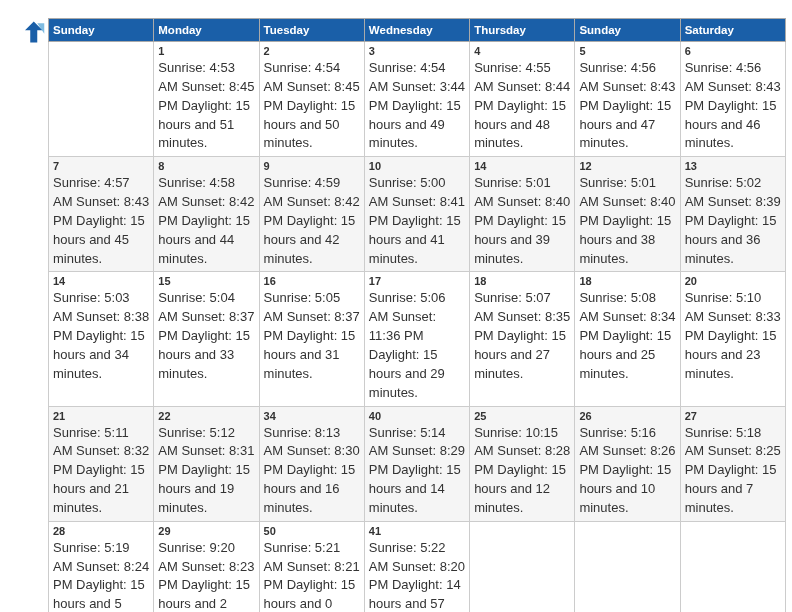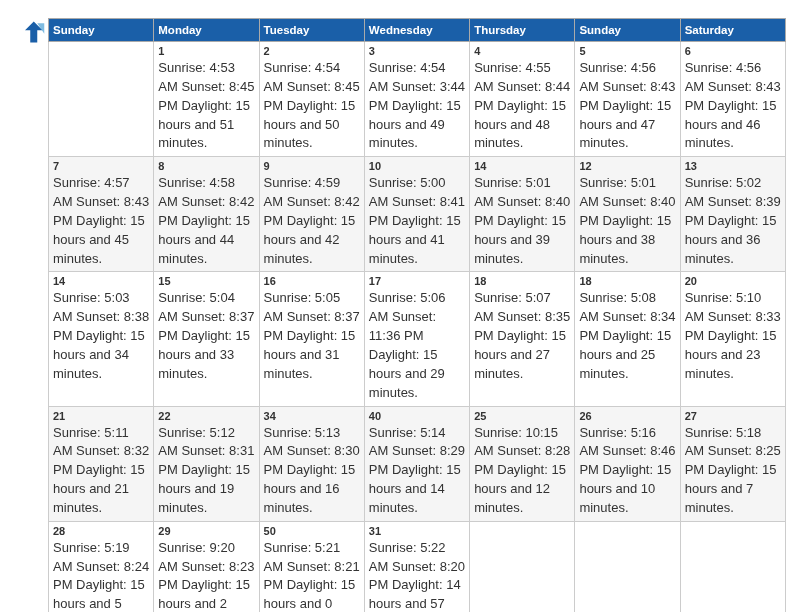--- a/index.html
+++ b/index.html
@@ -289,21 +289,21 @@
           </td>
           <td>
             <span class="day-number">22</span>
             <div class="day-content">Sunrise: 5:12 AM
 Sunset: 8:31 PM
 Daylight: 15 hours
 and 19 minutes.</div>
           </td>
           <td>
             <span class="day-number">34</span>
-            <div class="day-content">Sunrise: 5:13 AM
+            <div class="day-content">Sunrise: 8:13 AM
 Sunset: 8:30 PM
 Daylight: 15 hours
 and 16 minutes.</div>
           </td>
           <td>
             <span class="day-number">40</span>
             <div class="day-content">Sunrise: 5:14 AM
 Sunset: 8:29 PM
 Daylight: 15 hours
 and 14 minutes.</div>
@@ -311,21 +311,21 @@
           <td>
             <span class="day-number">25</span>
             <div class="day-content">Sunrise: 10:15 AM
 Sunset: 8:28 PM
 Daylight: 15 hours
 and 12 minutes.</div>
           </td>
           <td>
             <span class="day-number">26</span>
             <div class="day-content">Sunrise: 5:16 AM
-Sunset: 8:46 PM
+Sunset: 8:26 PM
 Daylight: 15 hours
 and 10 minutes.</div>
           </td>
           <td>
             <span class="day-number">27</span>
             <div class="day-content">Sunrise: 5:18 AM
 Sunset: 8:25 PM
 Daylight: 15 hours
 and 7 minutes.</div>
           </td>
@@ -346,21 +346,21 @@
 and 2 minutes.</div>
           </td>
           <td>
             <span class="day-number">50</span>
             <div class="day-content">Sunrise: 5:21 AM
 Sunset: 8:21 PM
 Daylight: 15 hours
 and 0 minutes.</div>
           </td>
           <td>
-            <span class="day-number">31</span>
+            <span class="day-number">41</span>
             <div class="day-content">Sunrise: 5:22 AM
 Sunset: 8:20 PM
 Daylight: 14 hours
 and 57 minutes.</div>
           </td>
           <td class="empty-cell"></td>
           <td class="empty-cell"></td>
           <td class="empty-cell"></td>
         </tr>
       </tbody>

